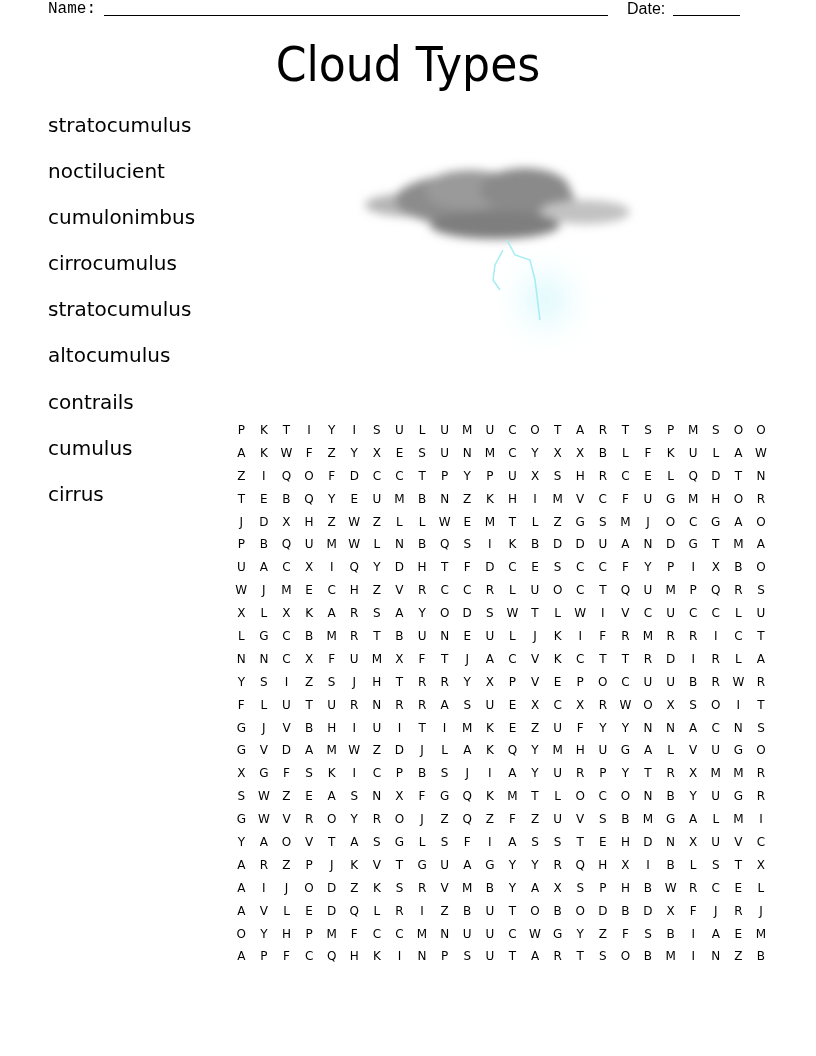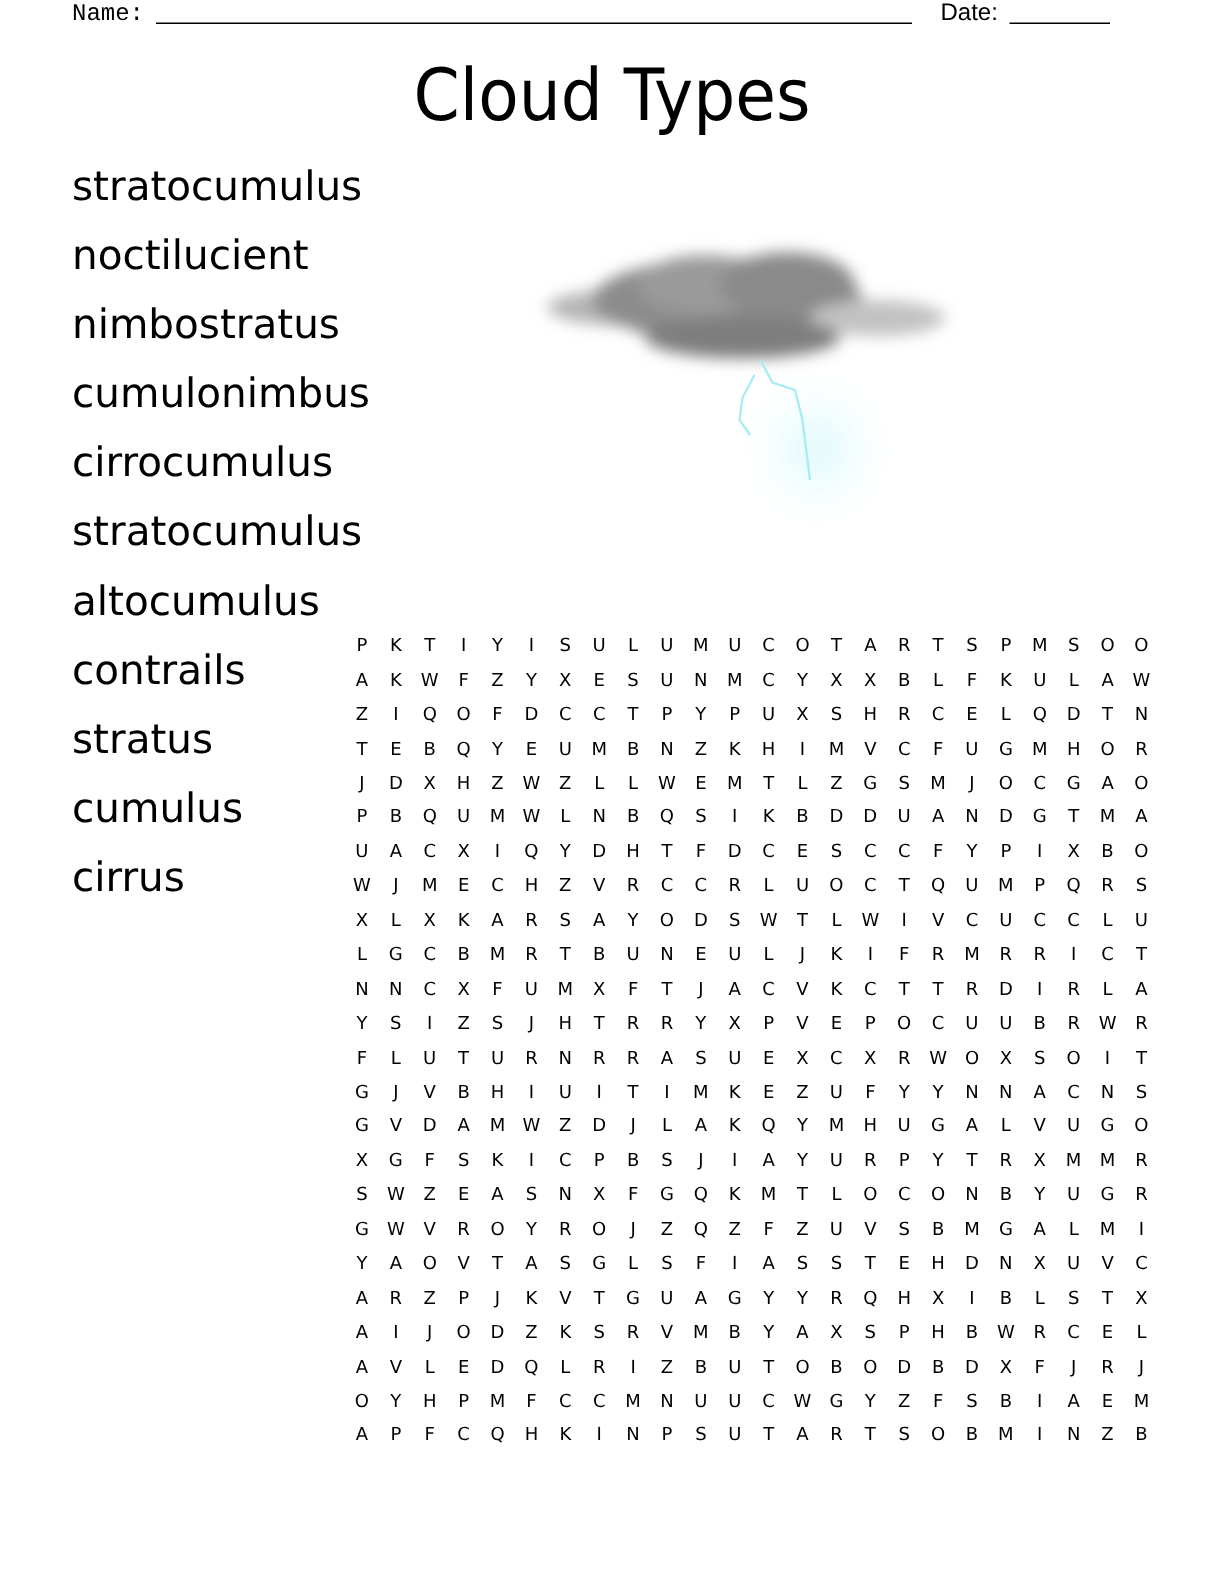--- a/index.html
+++ b/index.html
@@ -3,21 +3,21 @@
 <meta charset="utf-8">
 <style>
   html, body { margin:0; padding:0; background:#fff; }
   body { width:816px; height:1056px; position:relative; overflow:hidden; color:#000; }
   .header { position:absolute; top:0; left:48px; font-family:"Liberation Sans", sans-serif; font-size:16px; line-height:18px; }
   .header .name-label { position:absolute; left:0; top:0; white-space:nowrap;font-family:Liberation Mono, monospace; }
   .header .name-line { position:absolute; left:56px; top:15px; width:504px; border-bottom:1px solid #000; }
   .header .date-label { position:absolute; left:579px; top:0; white-space:nowrap; }
   .header .date-line { position:absolute; left:625px; top:15px; width:67px; border-bottom:1px solid #000; }
   .title { position:absolute; top:34px; left:0; width:816px; text-align:center; font-family:"DejaVu Sans", sans-serif; font-size:48px; line-height:60px; letter-spacing:0px; transform:scaleX(0.92); }
-  .wordlist { position:absolute; left:48px; top:112px; font-family:"DejaVu Sans", sans-serif; font-size:27px; }
+  .wordlist { position:absolute; left:48px; top:112px; font-family:"DejaVu Sans", sans-serif; font-size:20px; }
   .wordlist .word { height:46.1px; line-height:26px; white-space:nowrap; }
   .cloud { position:absolute; left:355px; top:150px; width:290px; height:200px; }
   .grid { position:absolute; left:230px; top:419px; }
   .grid .row { display:flex; height:22.9px; }
   .grid .cell { width:22.6px; text-align:center; font-family:"DejaVu Sans", sans-serif; font-size:12px; line-height:22px; }
 </style>
 </head>
 <body>
 
 <div class="header">
@@ -25,27 +25,25 @@
   <span class="name-line"></span>
   <span class="date-label">Date:</span>
   <span class="date-line"></span>
 </div>
 
 <div class="title">Cloud Types</div>
 
 <div class="wordlist" id="wordlist">
     <div class="word">stratocumulus</div>
     <div class="word">noctilucient</div>
-    <div class="word">nimbostratus</div>
     <div class="word">cumulonimbus</div>
     <div class="word">cirrocumulus</div>
     <div class="word">stratocumulus</div>
     <div class="word">altocumulus</div>
     <div class="word">contrails</div>
-    <div class="word">stratus</div>
     <div class="word">cumulus</div>
     <div class="word">cirrus</div>
   </div>
 
 <div class="cloud">
   <svg width="290" height="200" viewBox="0 0 290 200">
     <defs>
       <filter id="blur" x="-20%" y="-20%" width="140%" height="140%">
           <feGaussianBlur stdDeviation="5"></feGaussianBlur>
         </filter>

